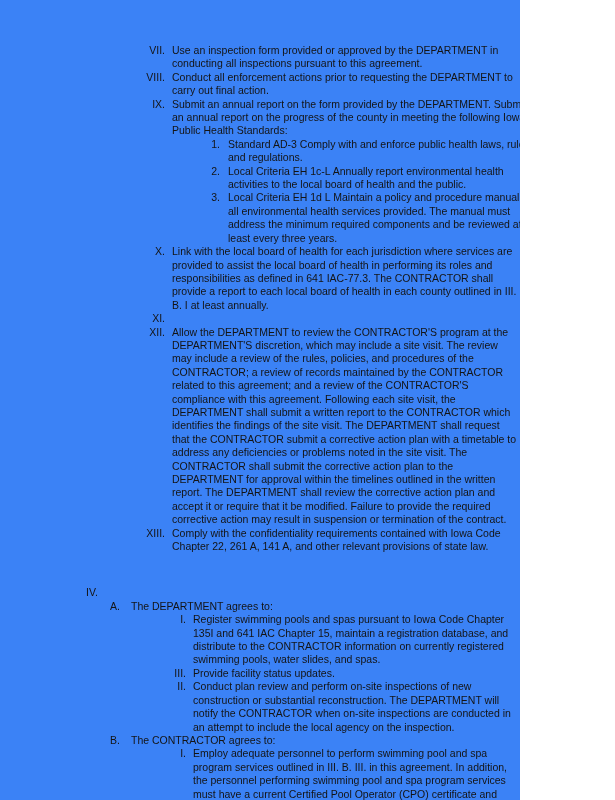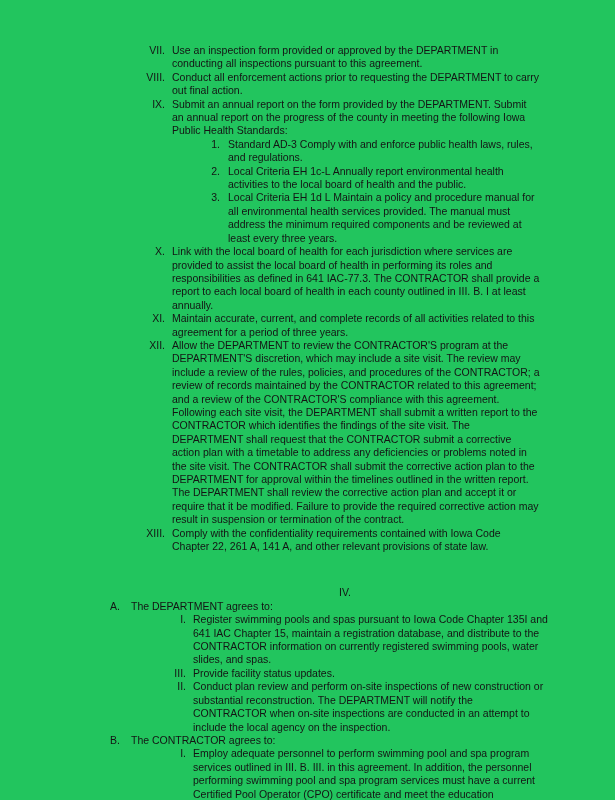--- a/index.html
+++ b/index.html
@@ -2,23 +2,23 @@
 <html><head>
 <meta charset="utf-8">
 <style>
   html, body {
     margin: 0;
     padding: 0;
     background: #ffffff;
   }
   .page {
     position: relative;
-    width: 615px;
+    width: 520px;
     height: 800px;
-    background: #22c55e;
+    background: #3b82f6;
     font-family: "Liberation Sans", "DejaVu Sans", sans-serif;
     font-size: 10.5px;
     line-height: 13.4px;
     color: #141414;
     overflow: hidden;
     -webkit-font-smoothing: antialiased;
   }
   .content {
     padding-top: 44px;
   }
@@ -50,21 +50,20 @@
   .l2 > .txt2 {
     width: 312px;
   }
   
   .sec4 {
     margin-top: 33px;
   }
   .sec-head {
     display: flex;
     margin-left: 86px;
-    justify-content: center;
   }
   .sec-head > .num-sec {
     flex: none;
     width: 17px;
     padding-right: 6px;
   }
   .part-head {
     display: flex;
     margin-left: 110px;
   }
@@ -123,21 +122,20 @@
       </div>
     </div>
 
     <div class="l1">
       <span class="num1">X.</span>
       <span class="txt1">Link with the local board of health for each jurisdiction where services are provided to assist the local board of health in performing its roles and responsibilities as defined in 641 IAC-77.3.  The CONTRACTOR shall provide a report to each local board of health in each county outlined in III. B. I at least annually.</span>
     </div>
 
     <div class="l1">
       <span class="num1">XI.</span>
-      <span class="txt1">Maintain accurate, current, and complete records of all activities related to this agreement for a period of three years.</span>
     </div>
 
     <div class="l1">
       <span class="num1">XII.</span>
       <span class="txt1">Allow the DEPARTMENT to review the CONTRACTOR'S program at the DEPARTMENT'S discretion, which may include a site visit.  The review may  include a review of the rules, policies, and procedures of the CONTRACTOR; a review of records maintained by the CONTRACTOR related to this agreement; and a review of the CONTRACTOR'S compliance with this agreement.  Following each site visit, the DEPARTMENT shall submit a written report to the CONTRACTOR which identifies the findings of the site visit.  The DEPARTMENT shall request that the CONTRACTOR submit a corrective action plan with a timetable to address any deficiencies or problems noted in the site visit. The CONTRACTOR shall submit the corrective action plan to the DEPARTMENT for approval within the timelines outlined in the written report. The DEPARTMENT shall review the corrective action plan and accept it or require that it be modified. Failure to provide the required corrective action may result in suspension or termination of the contract.</span>
     </div>
 
     <div class="l1">
       <span class="num1">XIII.</span>
       <span class="txt1">Comply with the confidentiality requirements contained with Iowa Code Chapter 22, 261 A, 141 A, and other relevant provisions of state law.</span>

